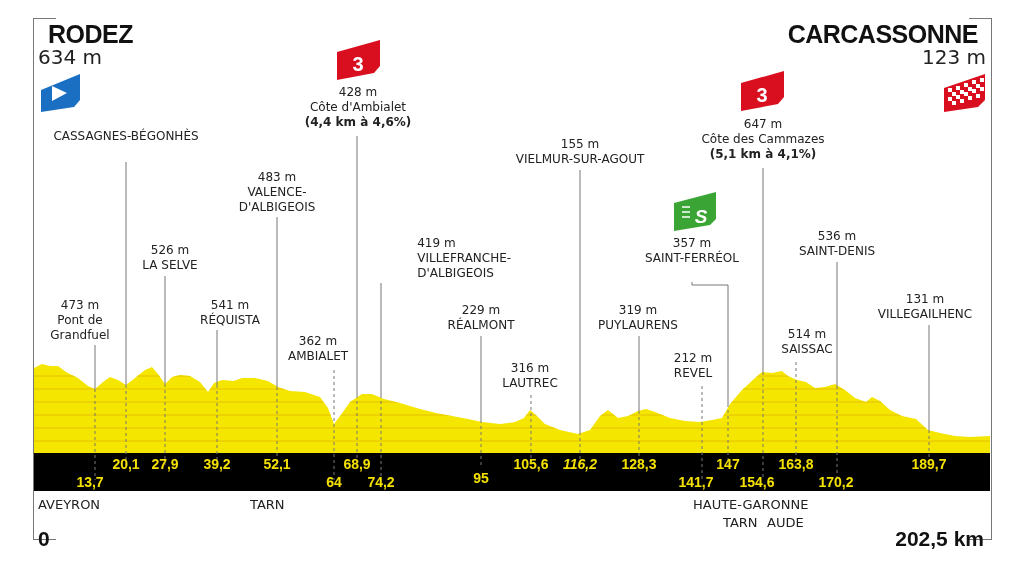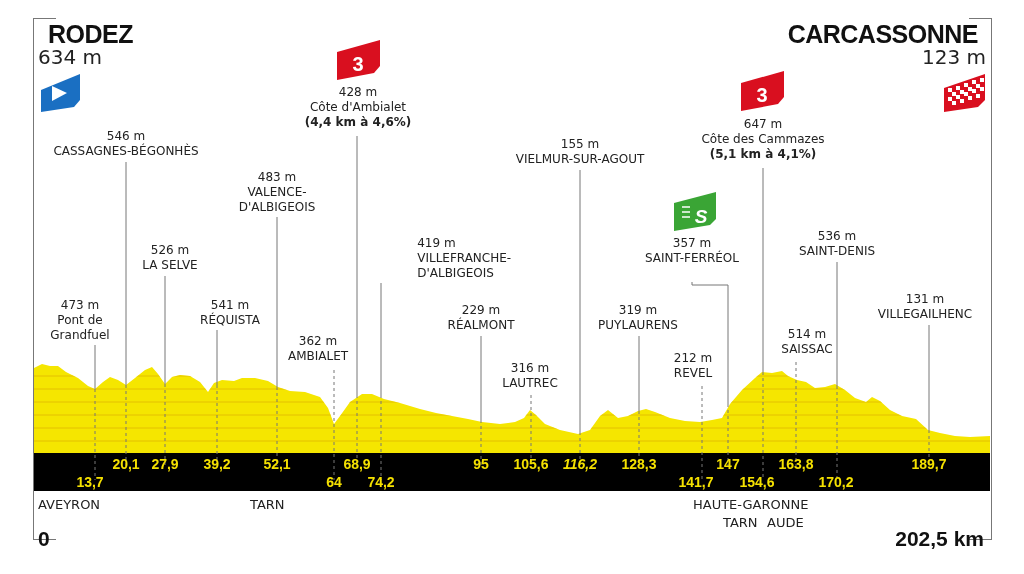--- a/index.html
+++ b/index.html
@@ -148,21 +148,20 @@
   <div>357 m</div>
   <div>SAINT-FERRÉOL</div>
 </div>
 
 <div class="lbl" style="left:80px;top:298px;">
     <div>473 m</div>
     <div>Pont de</div>
     <div>Grandfuel</div>
   </div>
 <div class="lbl" style="left:126px;top:129px;">
-    <div>546 m</div>
     <div>CASSAGNES-BÉGONHÈS</div>
   </div>
 <div class="lbl" style="left:170px;top:243px;">
     <div>526 m</div>
     <div>LA SELVE</div>
   </div>
 <div class="lbl" style="left:230px;top:298px;">
     <div>541 m</div>
     <div>RÉQUISTA</div>
   </div>
@@ -211,21 +210,21 @@
 <div class="lbl" style="left:925px;top:292px;">
     <div>131 m</div>
     <div>VILLEGAILHENC</div>
   </div>
 
 <div class="km" style="left:126px;top:456px;">20,1</div>
 <div class="km" style="left:165px;top:456px;">27,9</div>
 <div class="km" style="left:217px;top:456px;">39,2</div>
 <div class="km" style="left:277px;top:456px;">52,1</div>
 <div class="km" style="left:357px;top:456px;">68,9</div>
-<div class="km" style="left:481px;top:456px;">95</div>
+<div class="km" style="left:481px;top:470px;">95</div>
 <div class="km" style="left:531px;top:456px;">105,6</div>
 <div class="km" style="left:580px;top:456px;font-style:italic;">116,2</div>
 <div class="km" style="left:639px;top:456px;">128,3</div>
 <div class="km" style="left:728px;top:456px;">147</div>
 <div class="km" style="left:796px;top:456px;">163,8</div>
 <div class="km" style="left:929px;top:456px;">189,7</div>
 
 <div class="km" style="left:90px;top:474px;">13,7</div>
 <div class="km" style="left:334px;top:474px;">64</div>
 <div class="km" style="left:381px;top:474px;">74,2</div>

